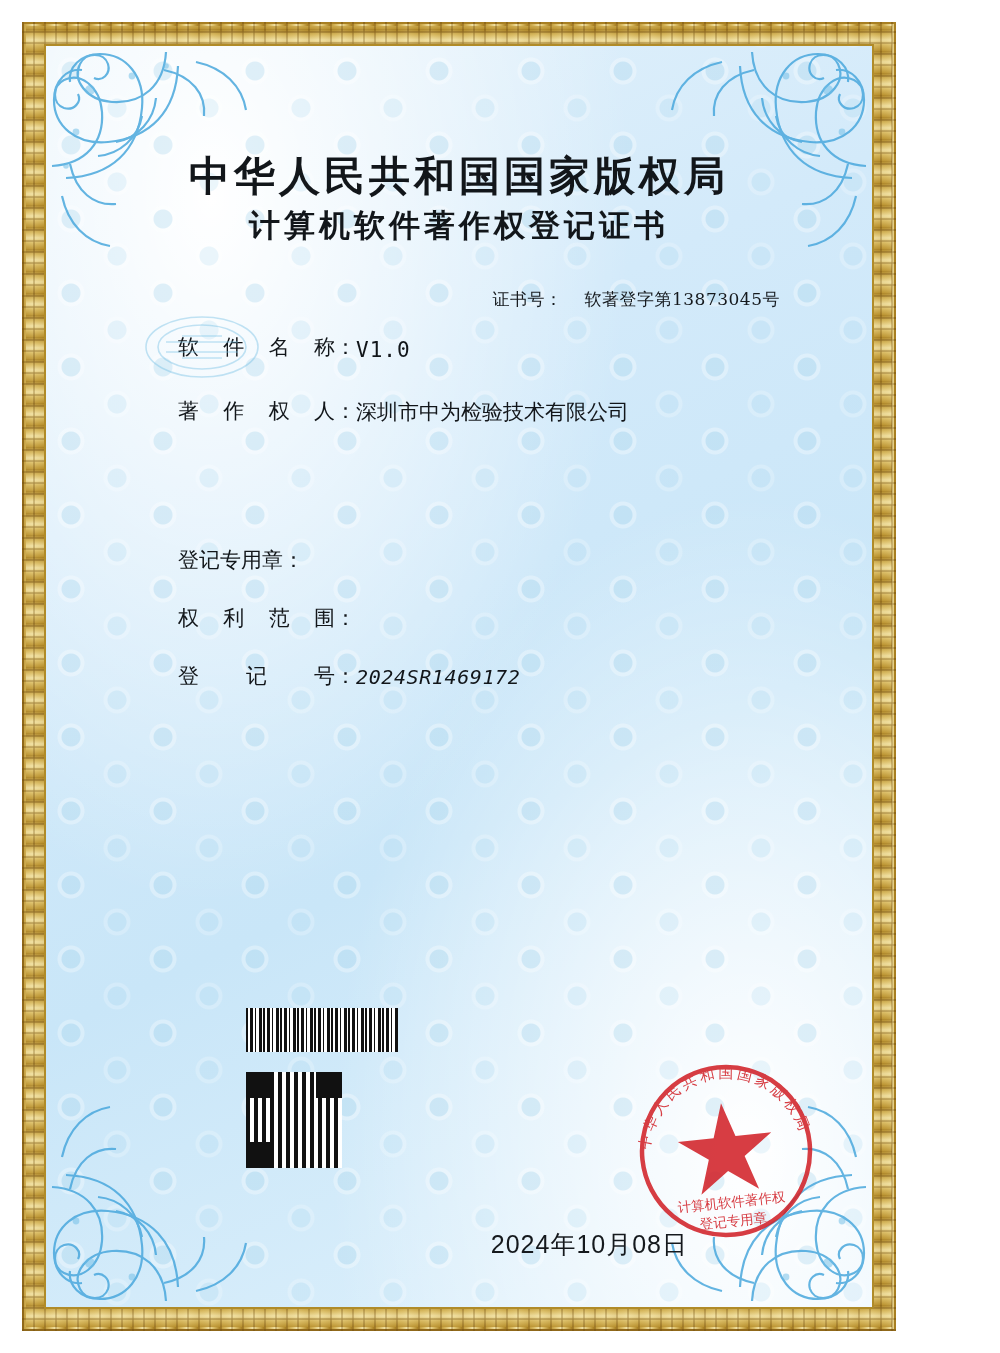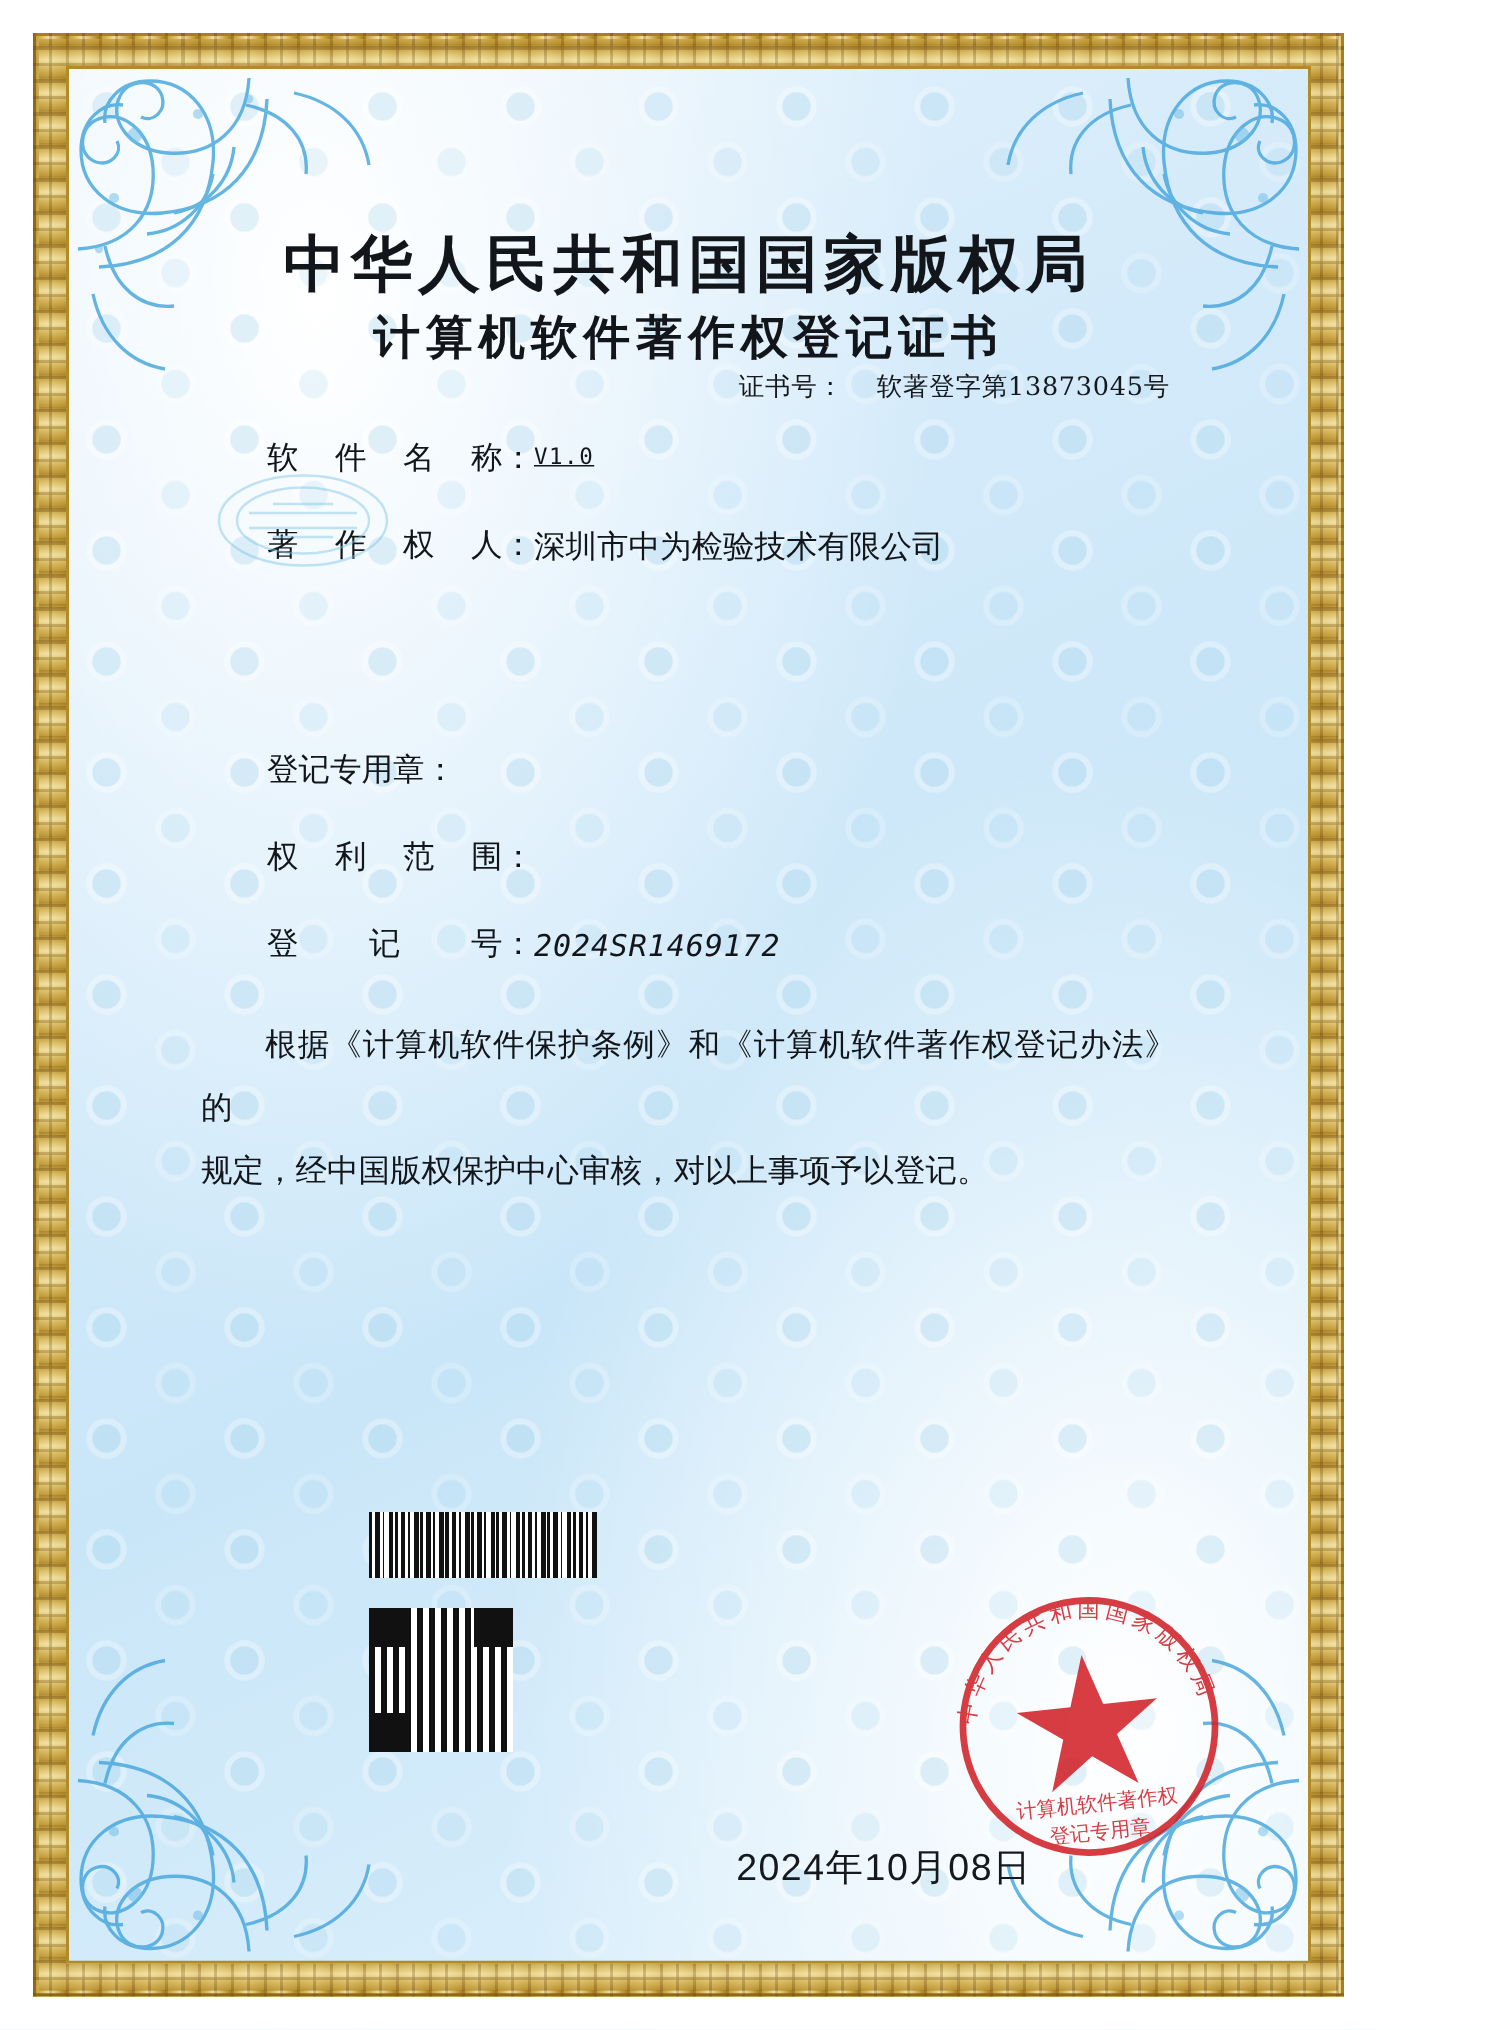--- a/index.html
+++ b/index.html
@@ -125,20 +125,21 @@
     font-family: "DejaVu Serif", "Liberation Serif", serif;
     font-weight: bold;
     color: #12161a;
     letter-spacing: 4px;
     line-height: 1.28;
   }
   .title-1 { font-size: 41px; }
   .title-2 { font-size: 31px; margin-top: 4px; }
 
   .cert-no-row {
+    margin-top: 42px;
     text-align: right;
     padding-right: 38px;
     font-family: "DejaVu Serif", "Liberation Serif", serif;
     font-size: 17px;
     color: #15191d;
     letter-spacing: .5px;
   }
   .cert-no-row .label { margin-right: 16px; }
 
   .fields {
@@ -164,24 +165,23 @@
     justify-content: space-between;
   }
   .field-label.spread span { display: inline-block; }
   .field-value {
     flex: 1;
     line-height: 1.5;
   }
   .field-value .ver {
     display: block;
     font-family: "DejaVu Sans Mono", "Liberation Mono", monospace;
-    font-size: 15px;
+    font-size: 21px;
     letter-spacing: 1px;
     margin-top: 2px;
-    text-decoration: underline;
   }
   .field-value.mono {
     font-family: "DejaVu Sans Mono", "Liberation Mono", monospace;
     font-size: 20px;
     letter-spacing: .6px;
     font-style: italic;
   }
 
   .gap-block { height: 88px; }
 
@@ -410,24 +410,20 @@
           <div class="field-label spread">
             <span>登</span>
             <span>记</span>
             <span>号：</span>
           </div>
           <div class="field-value mono">2024SR1469172</div>
         </div>
 
       </div>
 
-      <div class="statement">
-        <div><span class="indent"></span><span>根据《计算机软件保护条例》和《计算机软件著作权登记办法》的</span></div>
-        <div>规定，经中国版权保护中心审核，对以上事项予以登记。</div>
-      </div>
 
     </div>
 
     <svg class="emblem-wm" viewBox="0 0 120 78">
       <g fill="none" stroke="#7cc3e6" stroke-width="1.6">
         <ellipse cx="60" cy="39" rx="56" ry="30"></ellipse>
         <ellipse cx="60" cy="39" rx="44" ry="22"></ellipse>
         <path d="M24 34 h72 M24 44 h72 M40 28 h40 M40 50 h40"></path>
       </g>
     </svg>

